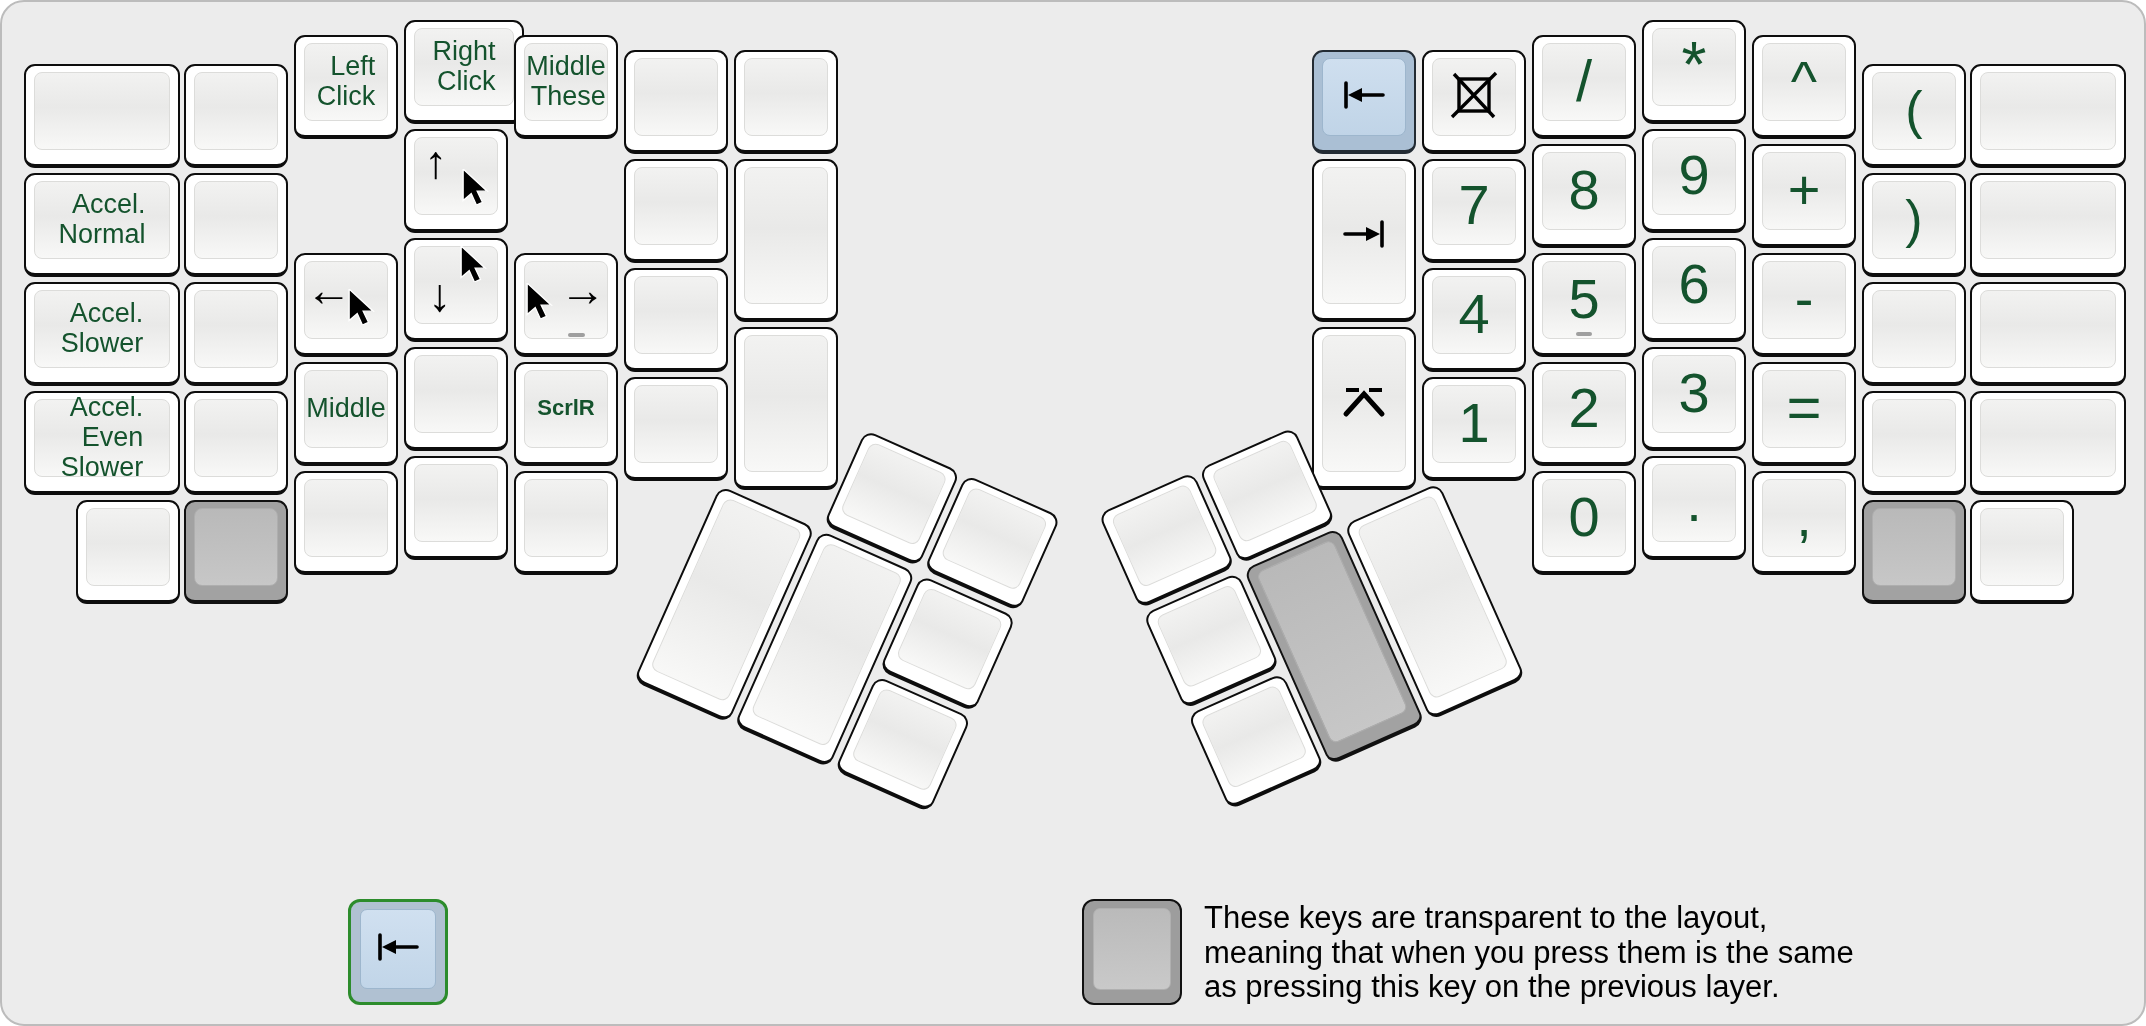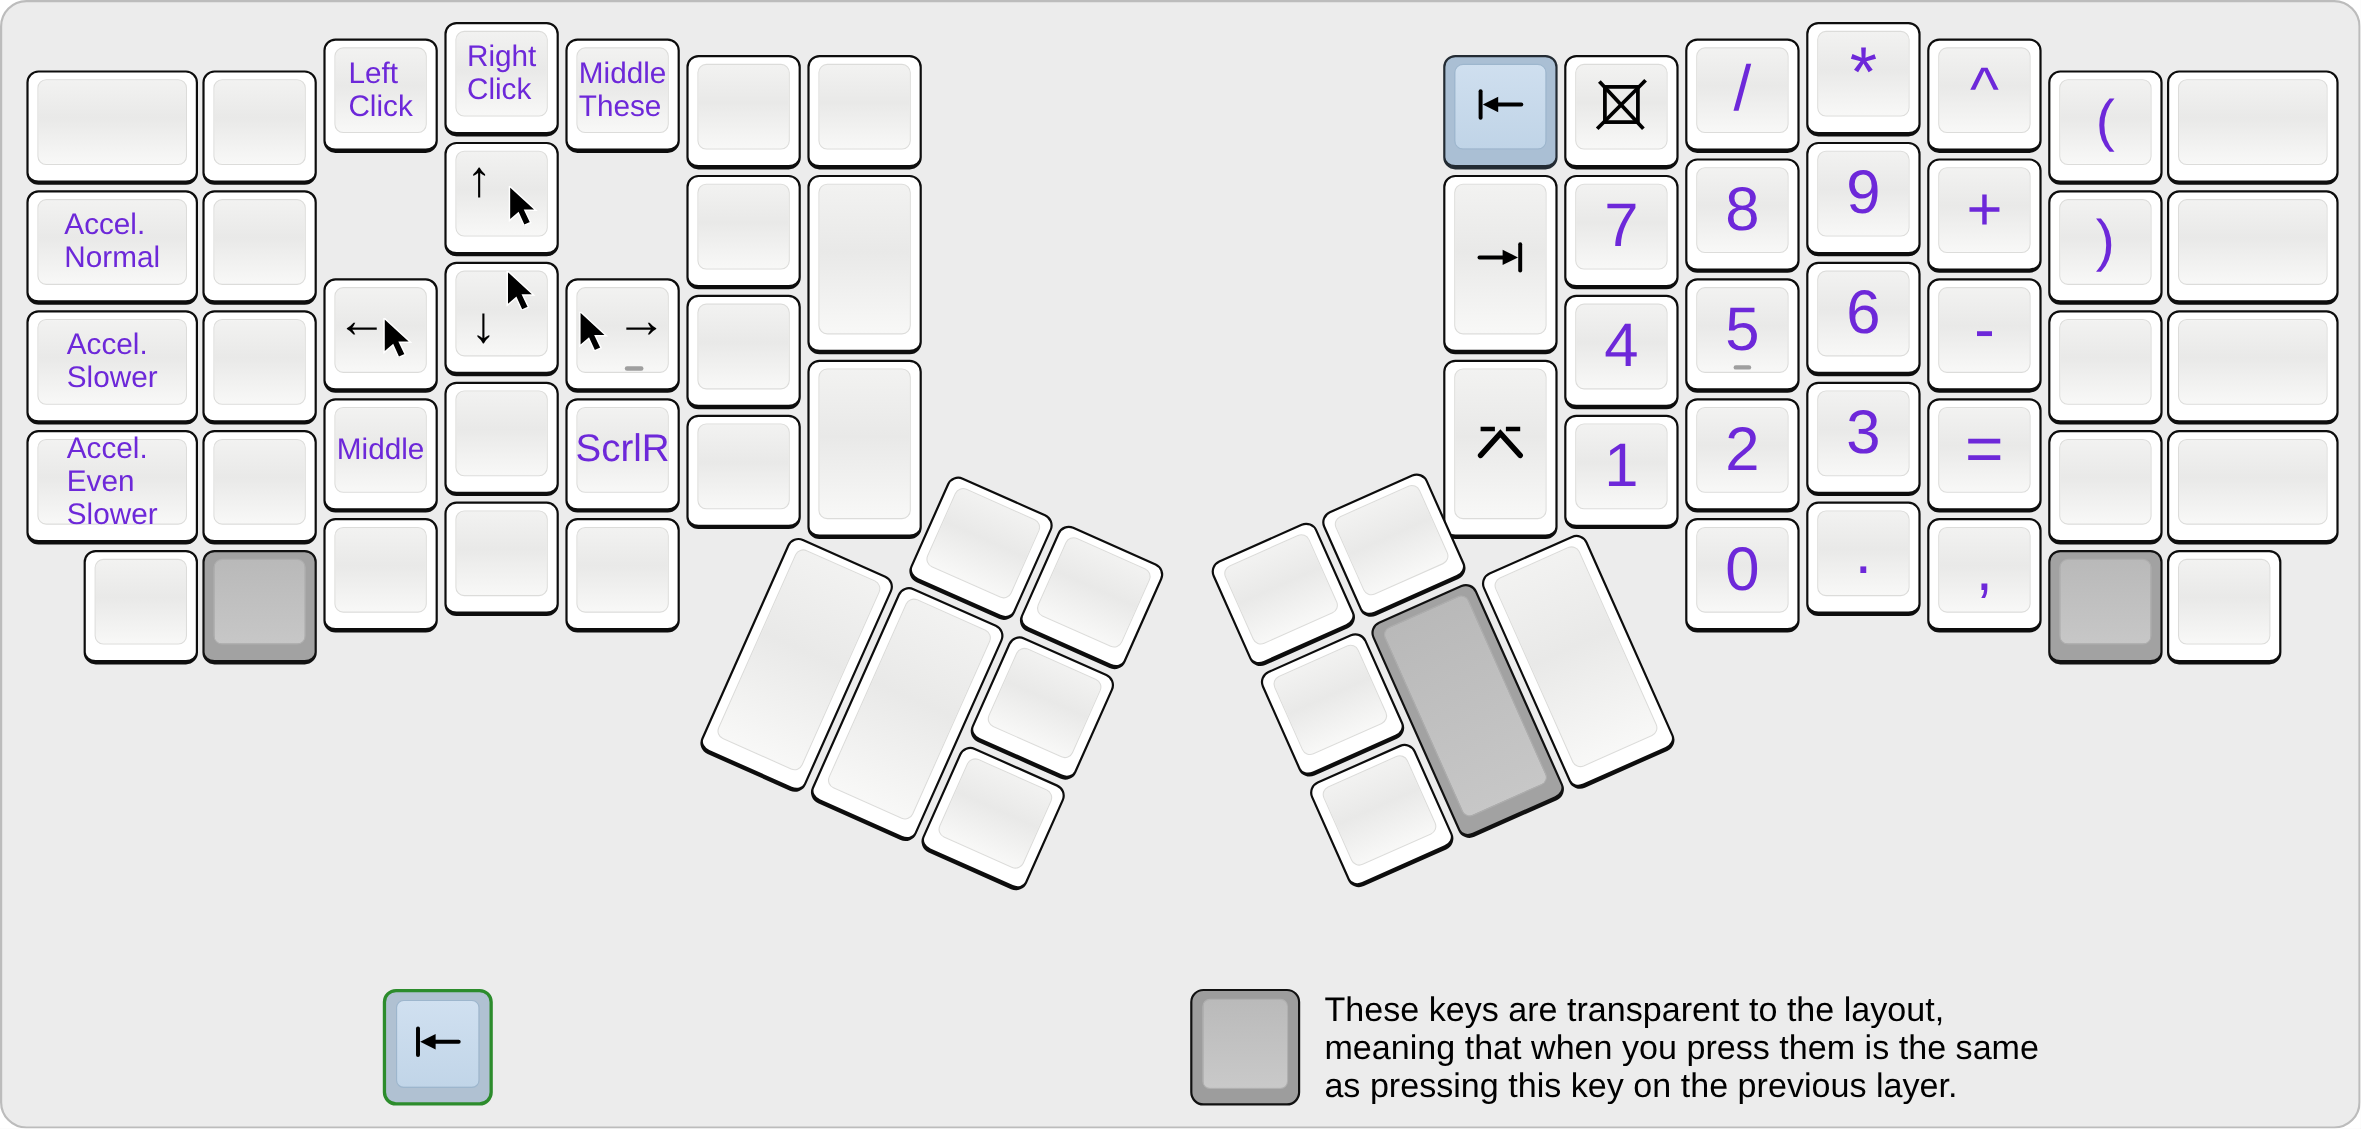--- a/index.html
+++ b/index.html
@@ -9,21 +9,21 @@
   
   .key{position:absolute;background:#ffffff;border:2.5px solid #0d0d0d;border-bottom-width:4px;
        border-radius:11px;box-sizing:border-box;}
   .key .cap{position:absolute;left:8px;right:8px;top:6px;bottom:14px;border-radius:8px;
        border:1.5px solid #dcdcda;background:linear-gradient(to bottom,#f2f2f1 0%,#e9e9e8 45%,#f8f8f7 100%);}
   .key.blue{background:#aabfd4;border-color:#232b33;}
   .key.blue .cap{border-color:#9db6cd;background:linear-gradient(to bottom,#cfdfef 0%,#c0d4e7 100%);}
   .key.gray{background:#a2a2a2;border-color:#111;}
   .key.gray .cap{border-color:#aeaeae;background:linear-gradient(to bottom,#b9b9b9 0%,#c7c7c7 100%);}
   .key .lab{position:absolute;left:2px;right:2px;top:2px;bottom:12px;display:flex;align-items:center;
-       justify-content:center;text-align:left;white-space:pre-line;color:#6d28d9;line-height:1.12;}
+       justify-content:center;text-align:right;white-space:pre-line;color:#14532d;line-height:1.12;}
   .key .icon-wrap{position:absolute;left:0;right:0;top:0;bottom:12px;display:flex;align-items:center;justify-content:center;}
   
   .key .arr{position:absolute;font-size:46px;line-height:1;color:#000;}
   .key .cursor{position:absolute;}
   .key .dash{position:absolute;width:17px;height:4px;background:#9f9f9f;border-radius:2px;}
   .key.mouse-up .arr{left:18px;top:8px;}      .key.mouse-up .cursor{left:56px;top:38px;}
   .key.mouse-down .cursor{left:54px;top:6px;} .key.mouse-down .arr{left:22px;top:32px;}
   .key.mouse-left .arr{left:10px;top:12px;}   .key.mouse-left .cursor{left:52px;top:34px;}
   .key.mouse-right .arr{left:44px;top:12px;}  .key.mouse-right .cursor{left:10px;top:28px;}
   .key.mouse-right .dash{left:52px;bottom:16px;}
@@ -100,21 +100,21 @@
             <polygon points="1,0 1,28 8.2,21.9 12.8,32 18.2,29.6 13.5,19.7 22.4,19.7" fill="#000" stroke="#fff" stroke-width="1.2"></polygon>
           </svg></span>
       </div>
       <div class="key white" style="left: 292px; top: 360px; width: 104px; height: 104px;">
         <div class="cap"></div>
         <div class="lab" style="font-size: 27px;">Middle</div>
       </div>
       <div class="key white" style="left: 292px; top: 469px; width: 104px; height: 104px;">
         <div class="cap"></div>
       </div>
-      <div class="key white" style="left: 402px; top: 18px; width: 104px; height: 104px;">
+      <div class="key white" style="left: 402px; top: 18px; width: 120px; height: 104px;">
         <div class="cap"></div>
         <div class="lab" style="font-size: 27px;">Right
 Click</div>
       </div>
       <div class="key white mouse-up" style="left: 402px; top: 127px; width: 104px; height: 104px;">
         <div class="cap"></div>
         <span class="arr">↑</span>
         <span class="cursor"><svg width="27" height="36" viewBox="0 0 24 32">
             <polygon points="1,0 1,28 8.2,21.9 12.8,32 18.2,29.6 13.5,19.7 22.4,19.7" fill="#000" stroke="#fff" stroke-width="1.2"></polygon>
           </svg></span>
@@ -140,21 +140,21 @@
       <div class="key white mouse-right" style="left: 512px; top: 251px; width: 104px; height: 104px;">
         <div class="cap"></div>
         <span class="arr">→</span>
         <span class="cursor"><svg width="27" height="36" viewBox="0 0 24 32">
             <polygon points="1,0 1,28 8.2,21.9 12.8,32 18.2,29.6 13.5,19.7 22.4,19.7" fill="#000" stroke="#fff" stroke-width="1.2"></polygon>
           </svg></span>
         <span class="dash"></span>
       </div>
       <div class="key white" style="left: 512px; top: 360px; width: 104px; height: 104px;">
         <div class="cap"></div>
-        <div class="lab" style="font-size: 35px;">ScrlR</div>
+        <div class="lab" style="font-size: 22px; font-weight: bold;">ScrlR</div>
       </div>
       <div class="key white" style="left: 512px; top: 469px; width: 104px; height: 104px;">
         <div class="cap"></div>
       </div>
       <div class="key white" style="left: 622px; top: 48px; width: 104px; height: 104px;">
         <div class="cap"></div>
       </div>
       <div class="key white" style="left: 622px; top: 157px; width: 104px; height: 104px;">
         <div class="cap"></div>
       </div>

